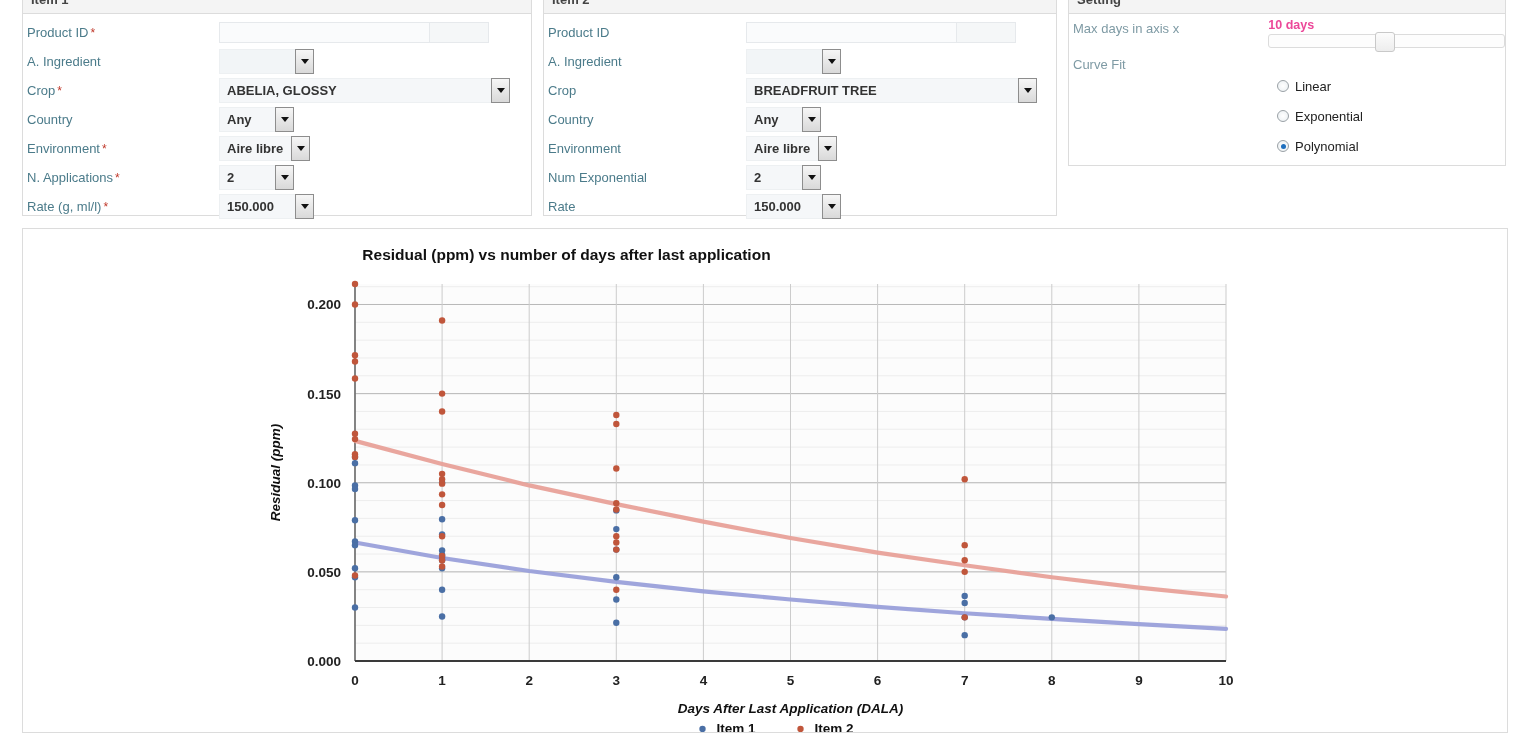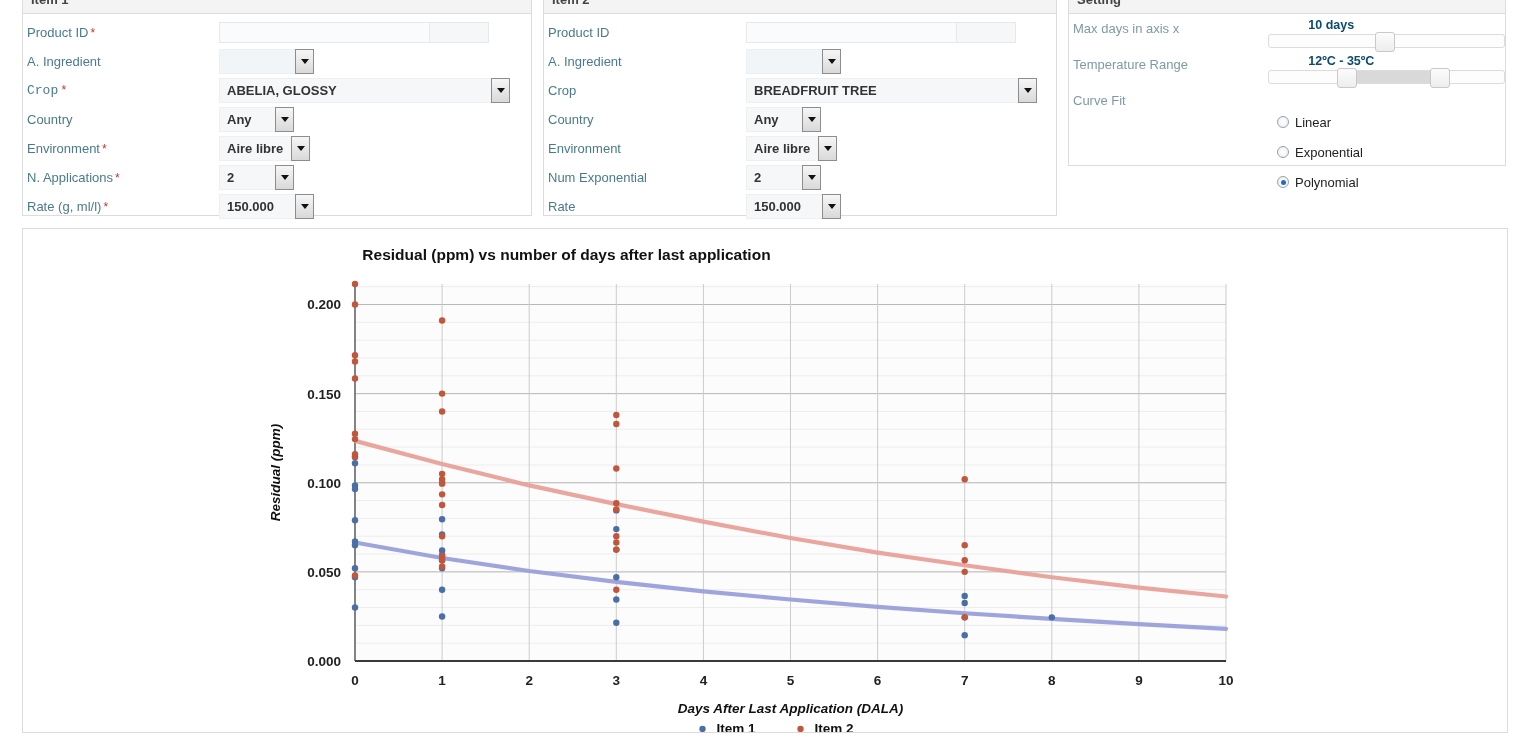--- a/index.html
+++ b/index.html
@@ -101,22 +101,22 @@
     border-right: 4px solid transparent;
     border-top: 5px solid #111;
   }
   .sel.empty .field { background: #f2f5f7; }
 
   
   .srow { display: flex; height: 36px; padding-left: 4px; }
   .srow .flabel { width: 198px; padding-top: 3px; }
   .slider-wrap { width: 240px; }
   .slider-val {
-    font-size: 12.5px; font-weight: bold; color: #0c4a6e;
-    line-height: 14px; margin-bottom: 2px; margin-left: 40px;
+    font-size: 12.5px; font-weight: bold; color: #ec4899;
+    line-height: 14px; margin-bottom: 2px;
   }
   .track {
     position: relative;
     height: 14px;
     background: #fdfdfd;
     border: 1px solid #dcdcdc;
     border-radius: 3px;
   }
   .track .fill {
     position: absolute; top: 0; bottom: 0;
@@ -179,21 +179,21 @@
             <div class="fctrl">
               <div class="sel empty">
                 <div class="field" style="width: 76px;"></div>
                 <div class="btn">
                   <i></i>
                 </div>
               </div>
             </div>
           </div>
           <div class="frow">
-            <div class="flabel" style="width: 192px; font-family: Liberation Mono, monospace;">Crop<span class="req">*</span></div>
+            <div class="flabel" style="width: 192px;">Crop<span class="req">*</span></div>
             <div class="fctrl">
               <div class="sel">
                 <div class="field" style="width: 272px;">ABELIA, GLOSSY</div>
                 <div class="btn">
                   <i></i>
                 </div>
               </div>
             </div>
           </div>
           <div class="frow">
@@ -329,31 +329,20 @@
         <div class="srow">
           <div class="flabel setting-label">Max days in axis x</div>
           <div class="slider-wrap">
             <div class="slider-val">10 days</div>
             <div class="track">
               <div class="handle" id="h-maxdays" style="left: 105.6px;"></div>
             </div>
           </div>
         </div>
 
-        <div class="srow">
-          <div class="flabel setting-label">Temperature Range</div>
-          <div class="slider-wrap">
-            <div class="slider-val">12ºC - 35ºC</div>
-            <div class="track">
-              <div class="fill" id="t-fill" style="left: 78.2px; width: 92.4px;"></div>
-              <div class="handle" id="h-tlow" style="left: 68.2px;"></div>
-              <div class="handle" id="h-thigh" style="left: 160.6px;"></div>
-            </div>
-          </div>
-        </div>
 
         <div class="srow" style="height:auto;">
           <div class="flabel setting-label">Curve Fit</div>
         </div>
         <div class="radios" id="curve-fit-radios">
             <div class="rrow">
               <span class="radio"></span>
               <span class="rlabel">Linear</span>
             </div>
             <div class="rrow">

